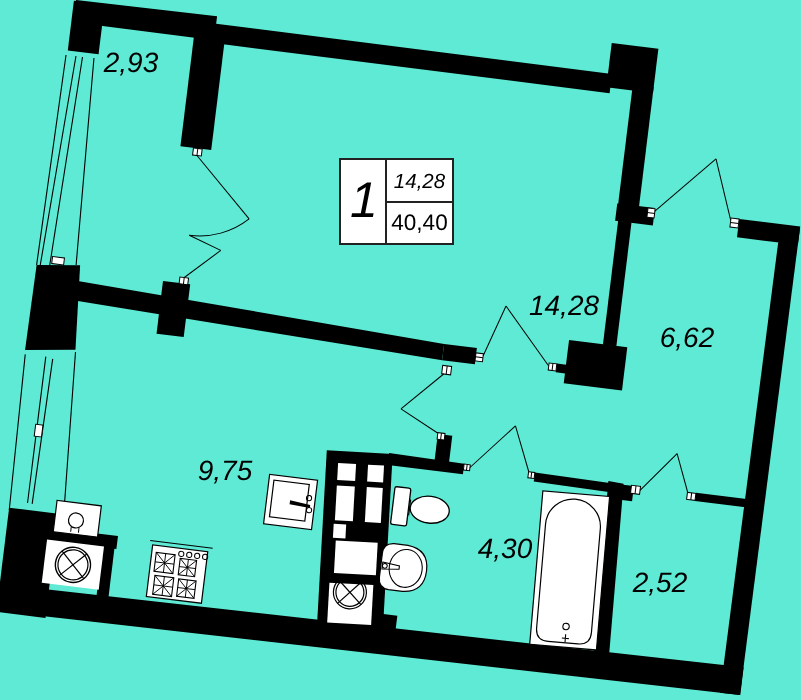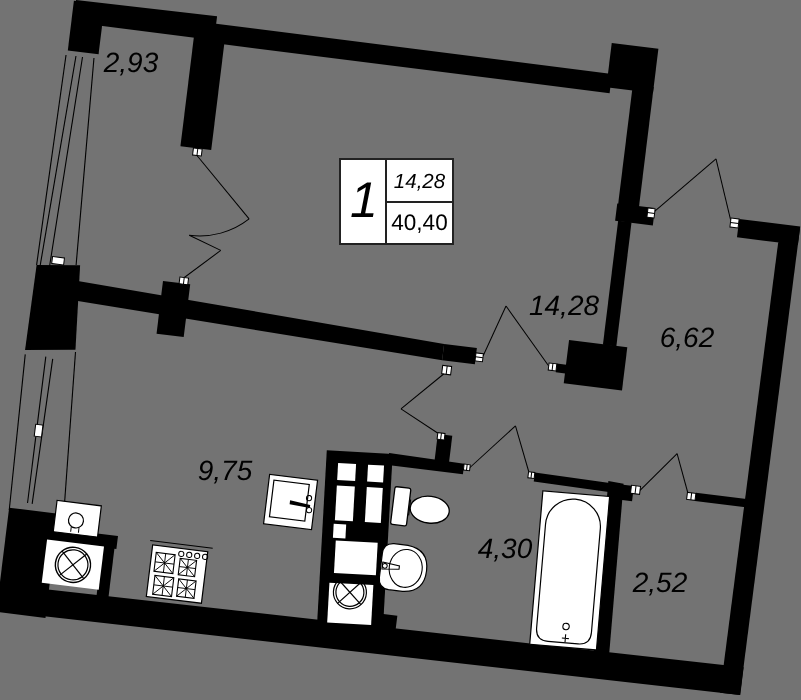--- a/index.html
+++ b/index.html
@@ -1,15 +1,15 @@
 <!DOCTYPE html>
 <html><head><meta charset="utf-8">
 <style>
 html,body{margin:0;padding:0;background:#fff;}
-#c{position:relative;width:801px;height:700px;overflow:hidden;background:#737373;}
+#c{position:relative;width:801px;height:700px;overflow:hidden;background:#5eead4;}
 svg{position:absolute;left:0;top:0;}text{text-rendering:geometricPrecision;}
 .lbl{text-rendering:geometricPrecision;font-family:"Liberation Sans",sans-serif;font-style:italic;font-size:28px;fill:#000;}
 </style></head><body>
 <div id="c">
 <svg width="801" height="700" viewBox="0 0 801 700">
 <g transform="translate(76,0) rotate(7)" stroke="none" fill="#000">
 <polygon points="0,0 142,-1 142,23 0,22.5" fill="#000"></polygon>
 <polygon points="138,6.5 541,8.1 541,27.5 138,26" fill="#000"></polygon>
 <rect x="-2" y="1" width="31" height="50" fill="#000"></rect>
 <rect x="537" y="-22.5" width="47" height="44.5" fill="#000"></rect>

